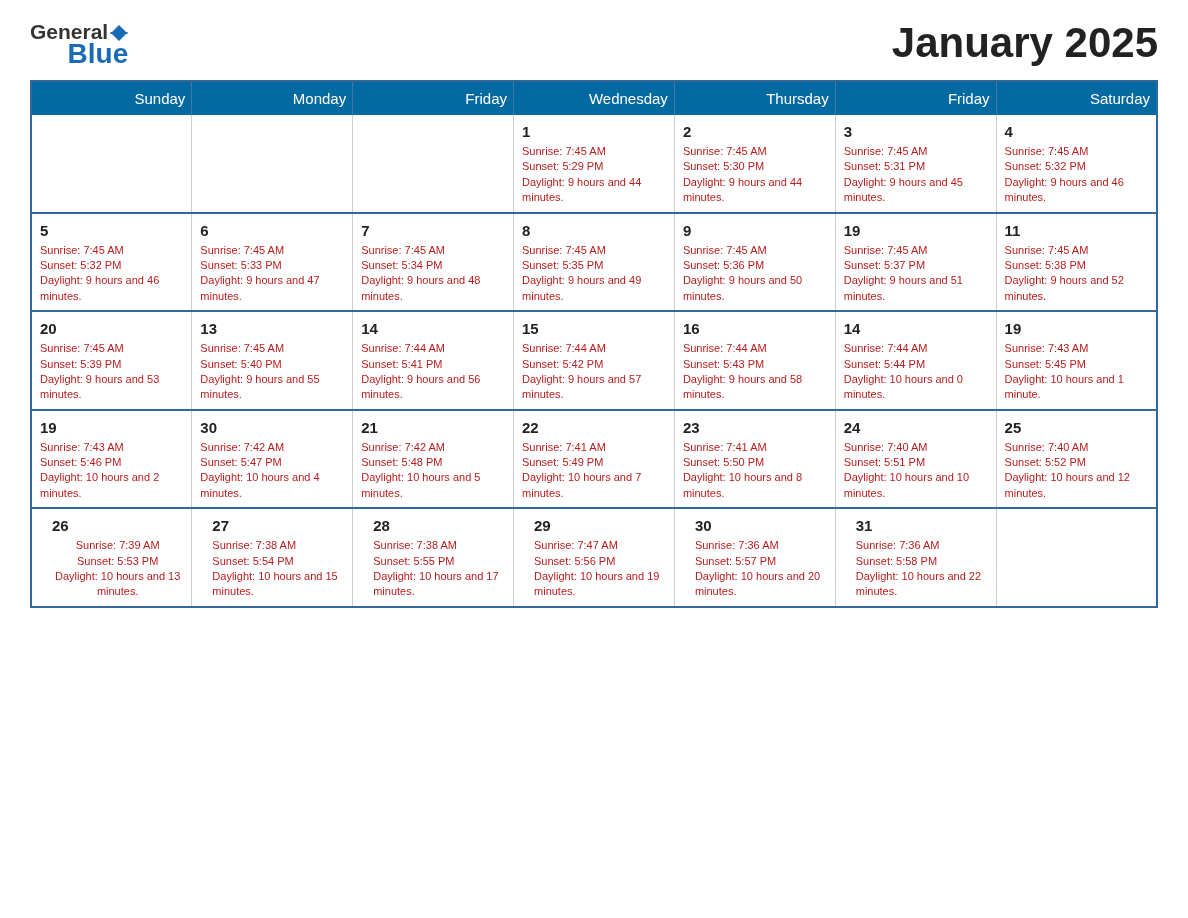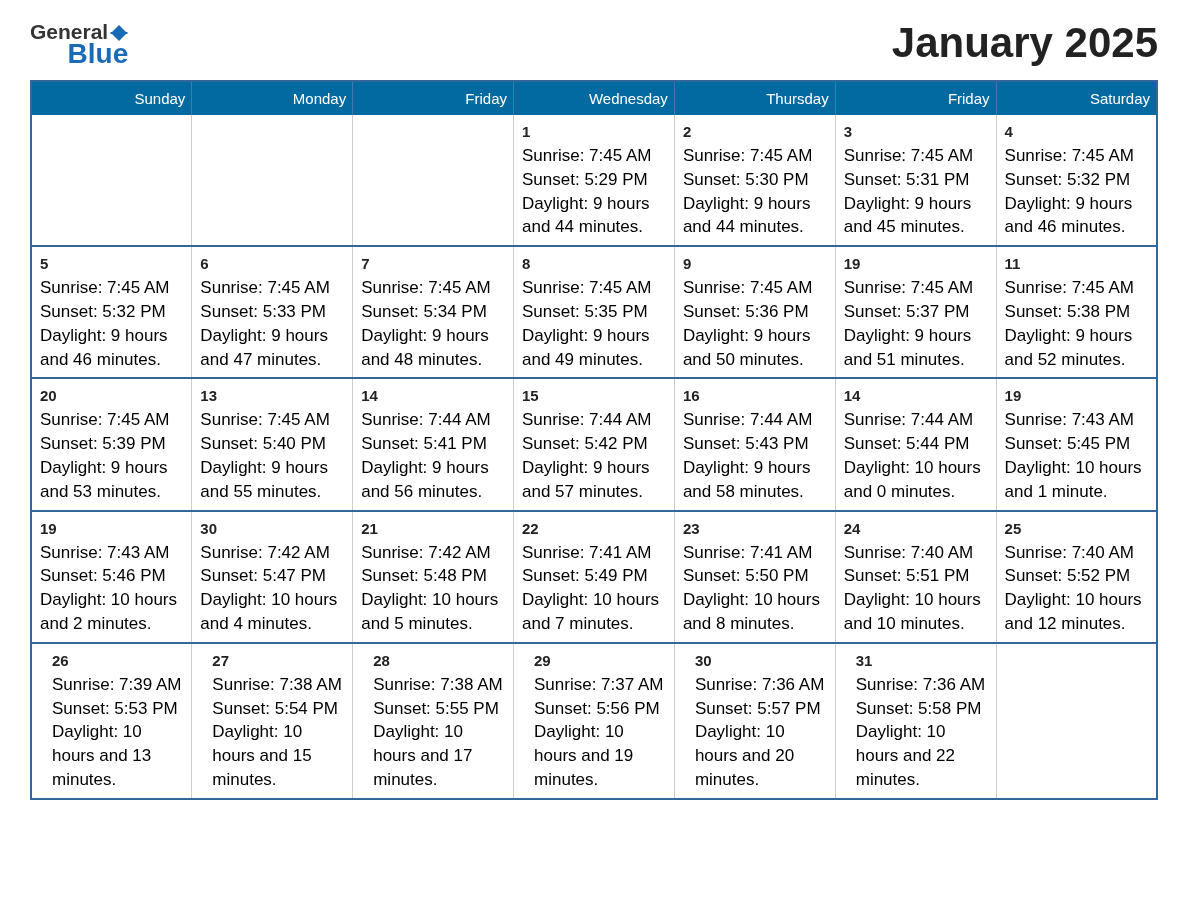--- a/index.html
+++ b/index.html
@@ -83,22 +83,22 @@
       padding-left: 20px;
     }
     .day-number {
       font-size: 15px;
       font-weight: bold;
       color: #222;
       display: block;
       margin-bottom: 2px;
     }
     .day-info {
-      font-size: 17px;
-      color: #000000;
+      font-size: 11px;
+      color: #b91c1c;
     }
     .empty-cell {
       background: #fff;
     }
   </style>
 </head>
 <body>
 
 <div class="header">
   <div class="logo">
@@ -288,39 +288,39 @@
         <td>
           <span class="day-number">25</span>
           <div class="day-info" style="white-space: pre-line;">Sunrise: 7:40 AM
 Sunset: 5:52 PM
 Daylight: 10 hours and 12 minutes.</div>
         </td>
       </tr>
       <tr>
         <td>
           <span class="day-number">26</span>
-          <div class="day-info" style="white-space: pre-line;">Sunrise: 7:39 AM
+          <div class="day-info" style="white-space: pre-line; text-align: center;">Sunrise: 7:39 AM
 Sunset: 5:53 PM
 Daylight: 10 hours and 13 minutes.</div>
         </td>
         <td>
           <span class="day-number">27</span>
           <div class="day-info" style="white-space: pre-line;">Sunrise: 7:38 AM
 Sunset: 5:54 PM
 Daylight: 10 hours and 15 minutes.</div>
         </td>
         <td>
           <span class="day-number">28</span>
           <div class="day-info" style="white-space: pre-line;">Sunrise: 7:38 AM
 Sunset: 5:55 PM
 Daylight: 10 hours and 17 minutes.</div>
         </td>
         <td>
           <span class="day-number">29</span>
-          <div class="day-info" style="white-space: pre-line;">Sunrise: 7:37 AM
+          <div class="day-info" style="white-space: pre-line;">Sunrise: 7:47 AM
 Sunset: 5:56 PM
 Daylight: 10 hours and 19 minutes.</div>
         </td>
         <td>
           <span class="day-number">30</span>
           <div class="day-info" style="white-space: pre-line;">Sunrise: 7:36 AM
 Sunset: 5:57 PM
 Daylight: 10 hours and 20 minutes.</div>
         </td>
         <td>

